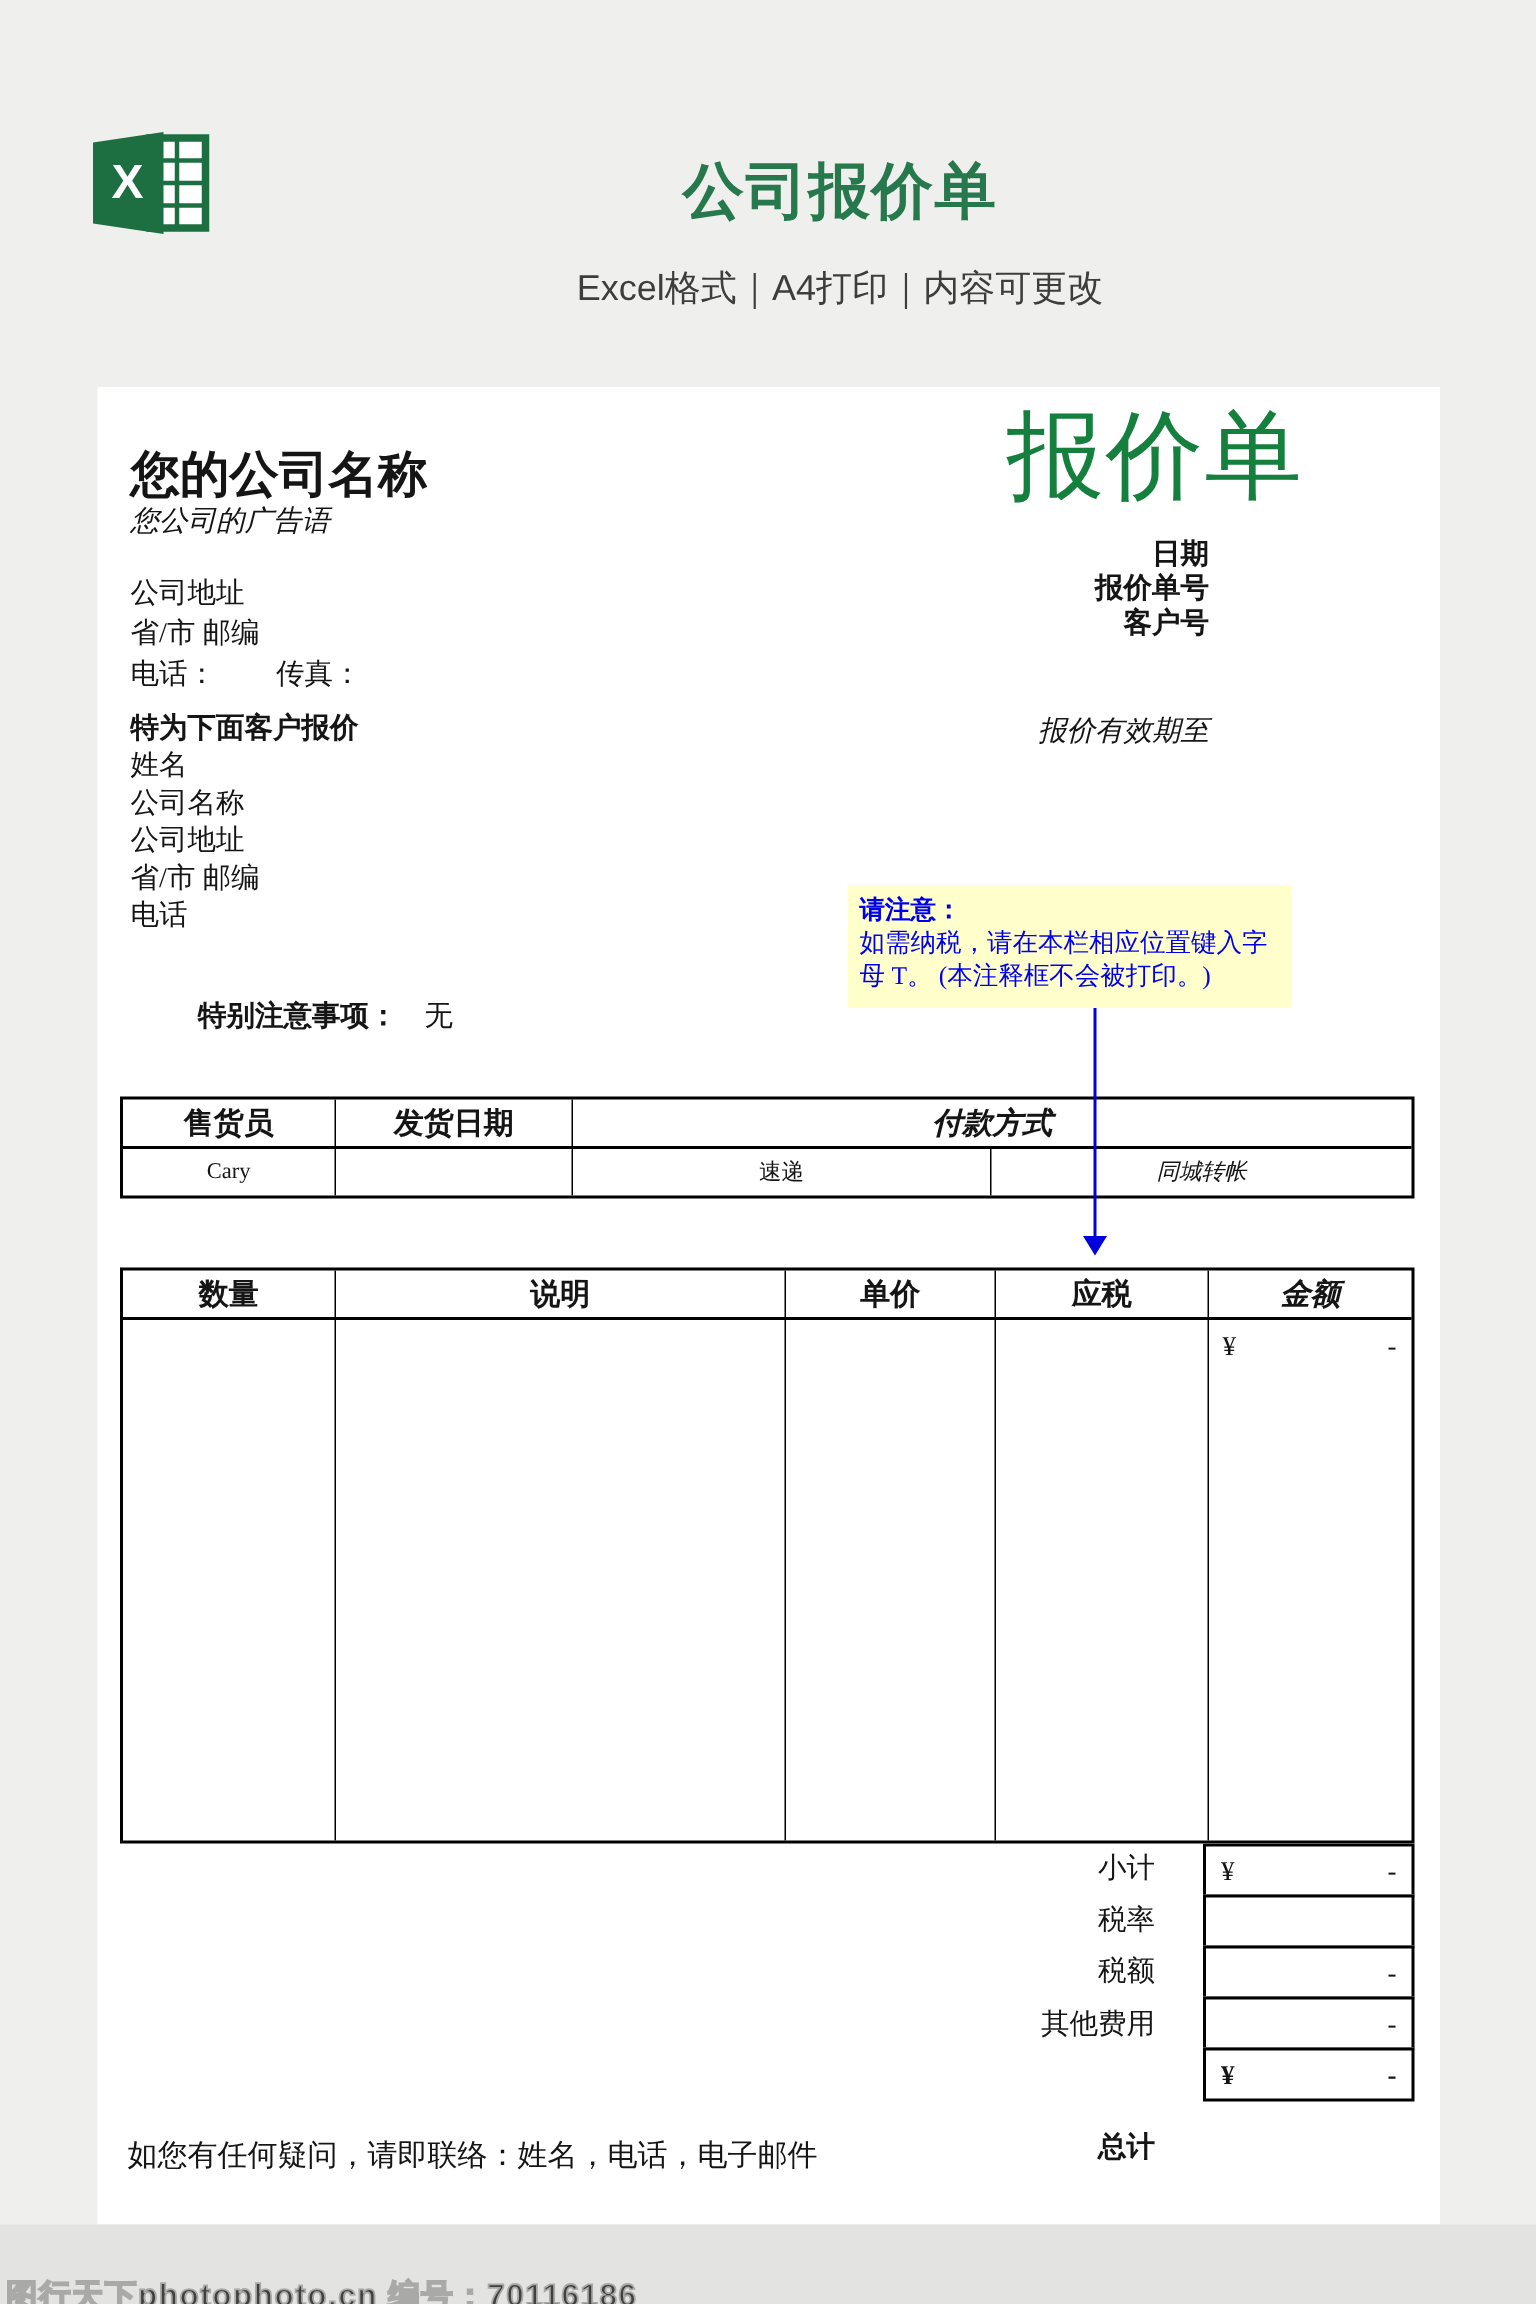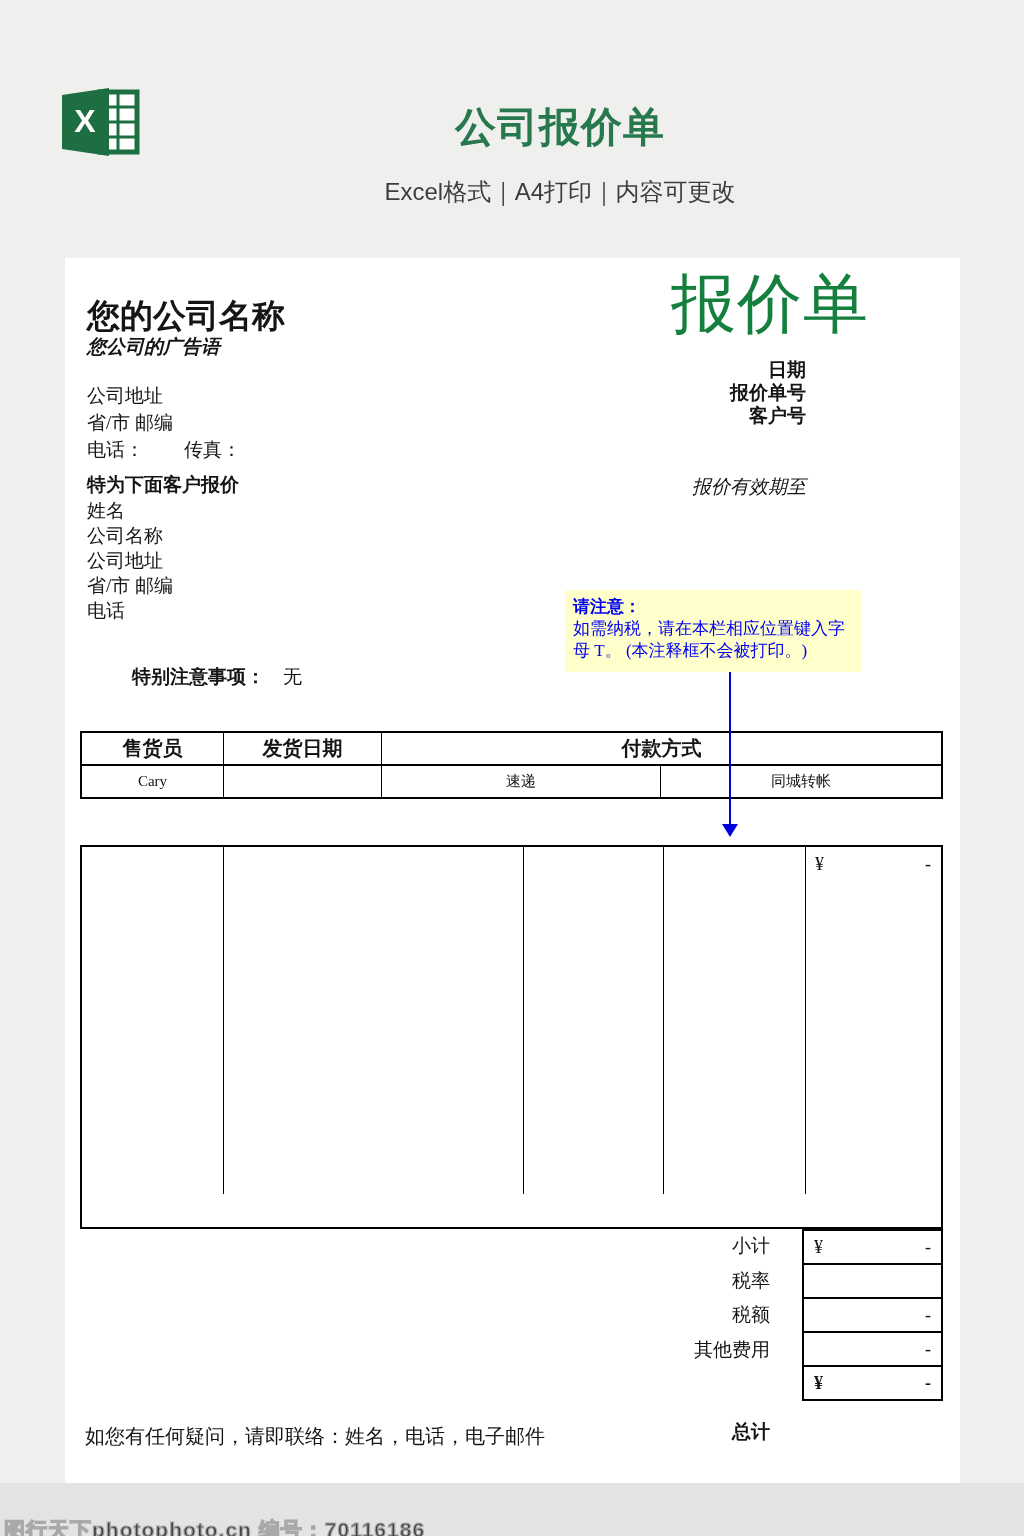--- a/index.html
+++ b/index.html
@@ -13,21 +13,21 @@
     color:#28784e; letter-spacing:1px; }
   .hdr-sub { position:absolute; left:60px; top:176px; width:1000px; text-align:center;
     font-family:"Liberation Sans","DejaVu Sans",sans-serif; font-size:24px; color:#3d3d3d; }
 
   .xl-icon { position:absolute; left:62px; top:88px; width:78px; height:68px; }
 
   
   .card { position:absolute; left:65px; top:258px; width:895px; height:1225px; background:#ffffff; }
 
   .company-name { position:absolute; left:22px; top:36px; font-size:33px; font-weight:bold; }
-  .company-slogan { position:absolute; left:22px; top:76px; font-size:19px; font-weight:bold; font-style:italic; }
+  .company-slogan { position:absolute; left:22px; top:76px; font-size:19px; font-weight:normal; font-style:italic; }
 
   .doc-big-title { position:absolute; left:606px; top:10px; width:270px; font-size:65px; line-height:72px;
     color:#15803d; font-family:"Liberation Sans","DejaVu Sans",sans-serif; letter-spacing:1px; }
 
   .meta-block { position:absolute; right:154px; top:100px; text-align:right;
     font-size:19px; font-weight:bold; }
   .meta-block div { height:23px; line-height:23px; }
 
   .company-block { position:absolute; left:22px; top:124px; font-size:19px; }
   .company-block div { height:27px; line-height:27px; }
@@ -50,21 +50,21 @@
 
   .special-line { position:absolute; left:22px; top:406px; font-size:19px; }
   .special-line .sp-label { font-weight:bold;padding-left:45px; }
   .special-line .sp-value { margin-left:18px; }
 
   
   .tbl { position:absolute; border:2px solid #000; background:#fff; }
   .tr { display:flex; }
   .th-row { border-bottom:2px solid #000; }
   .td { border-right:1px solid #000; display:flex; align-items:center; justify-content:center; overflow:hidden; }
-  .td:last-child { border-right:none; }
+  .td:last-child { border-right:none;font-style:italic; }
   .th { font-weight:bold; font-size:20px; }
 
   .info-tbl { left:15px; top:473px; width:863px; }
   .info-tbl .th-row .td { height:31px; }
   .info-tbl .tr:last-child .td { height:31px; font-size:15px; }
   .ic1 { width:142px; } .ic2 { width:158px; } .ic3 { width:279px; } .ic4 { flex:1; }
 
   .items-tbl { left:15px; top:587px; width:863px; height:384px; }
   .items-tbl .th-row .td { height:31px; }
   .items-body { display:flex; height:347px; }
@@ -160,20 +160,27 @@
       </div>
       <div class="tr">
         <div class="td ic1">Cary</div>
         <div class="td ic2"></div>
         <div class="td ic3">速递</div>
         <div class="td ic4">同城转帐</div>
       </div>
     </div>
 
     <div class="tbl items-tbl">
+      <div class="tr th-row">
+        <div class="td th tc1">数量</div>
+        <div class="td th tc2">说明</div>
+        <div class="td th tc3">单价</div>
+        <div class="td th tc4">应税</div>
+        <div class="td th tc5">金额</div>
+      </div>
       <div class="items-body">
         <div class="col tc1"></div>
         <div class="col tc2"></div>
         <div class="col tc3"></div>
         <div class="col tc4"></div>
         <div class="col tc5">
           <div class="amount-first">
             <span>¥</span>
             <span>-</span>
           </div>

